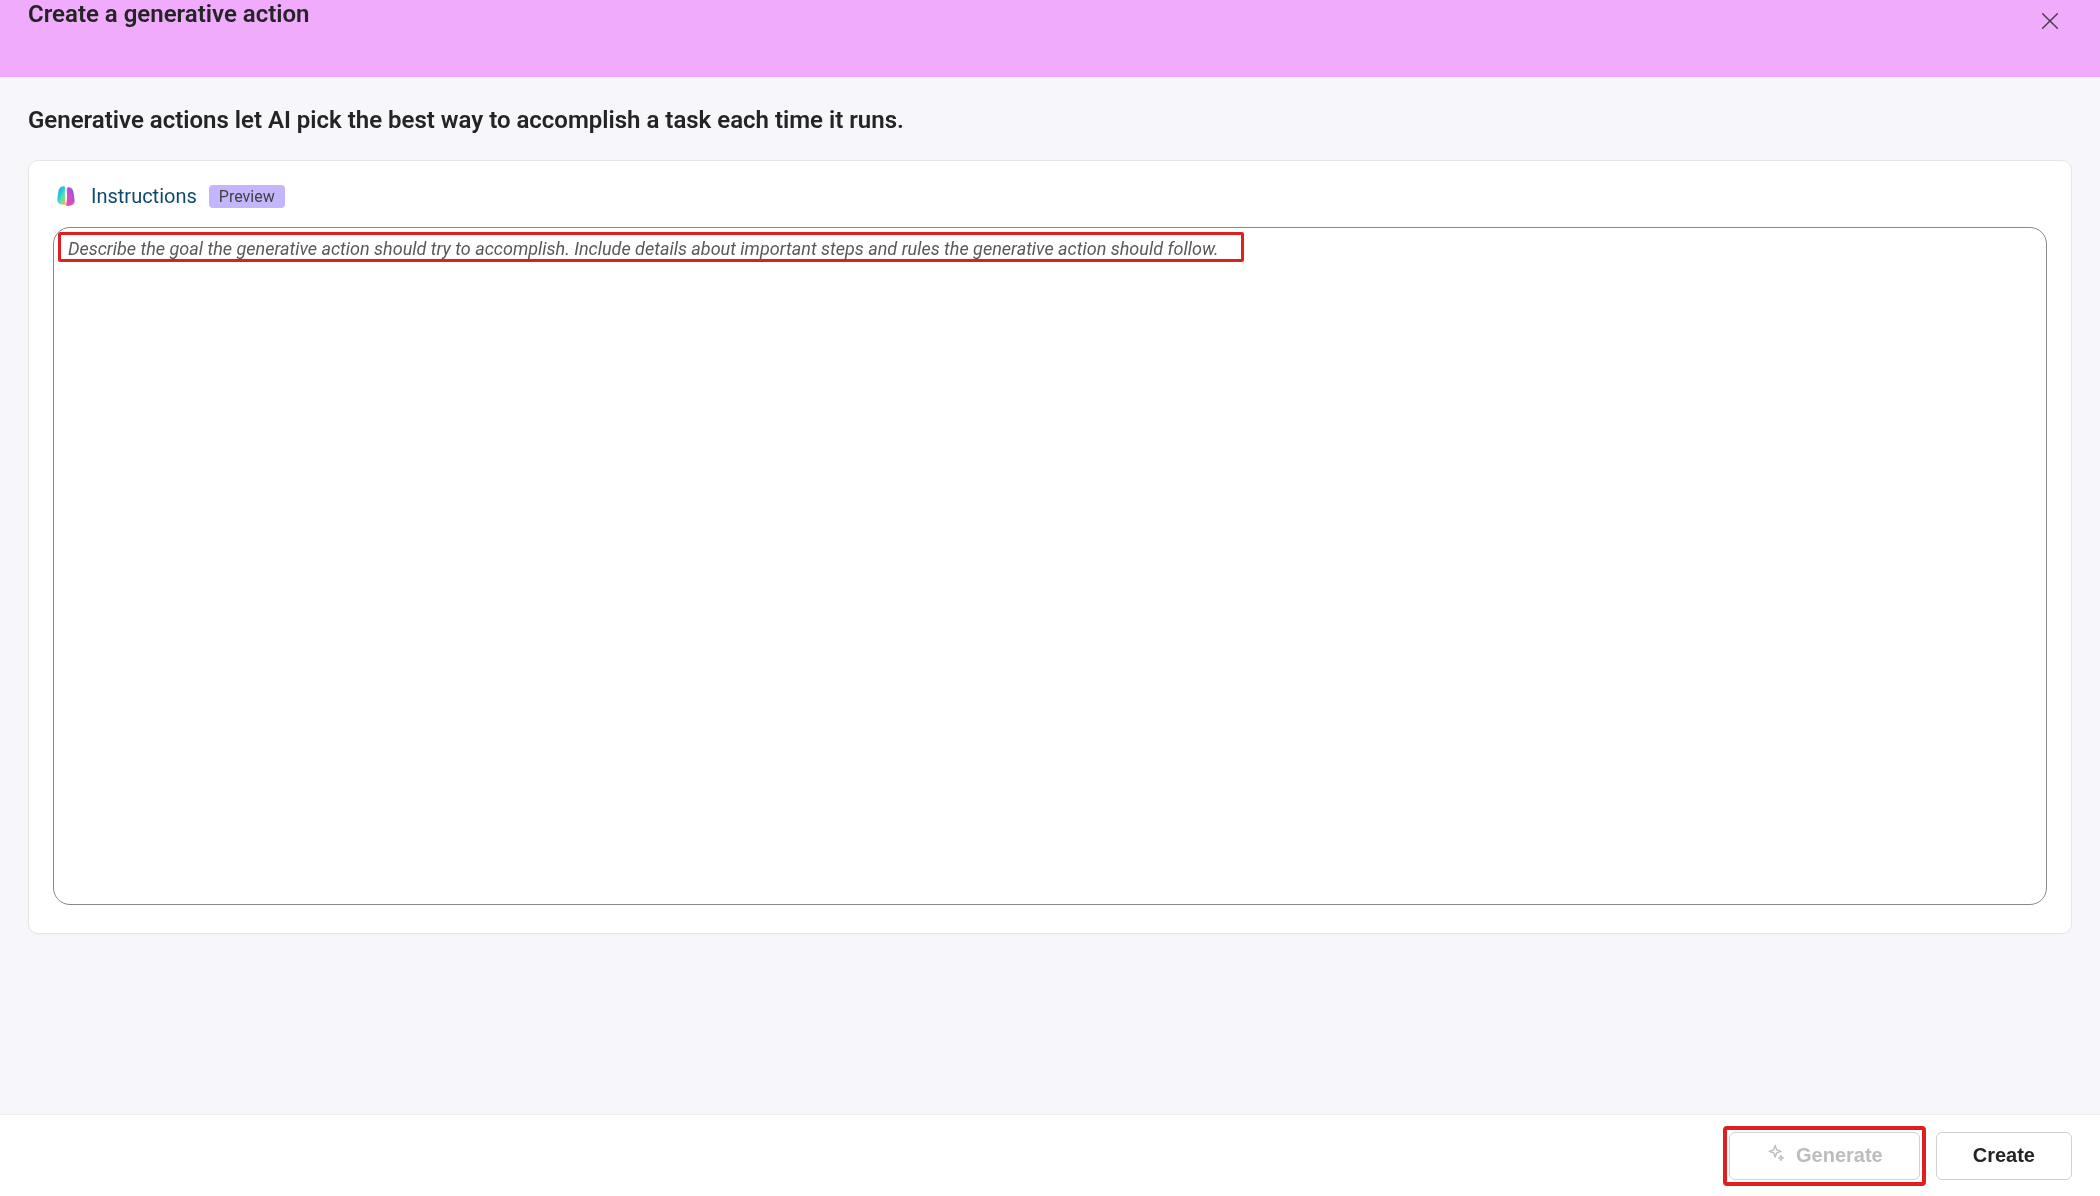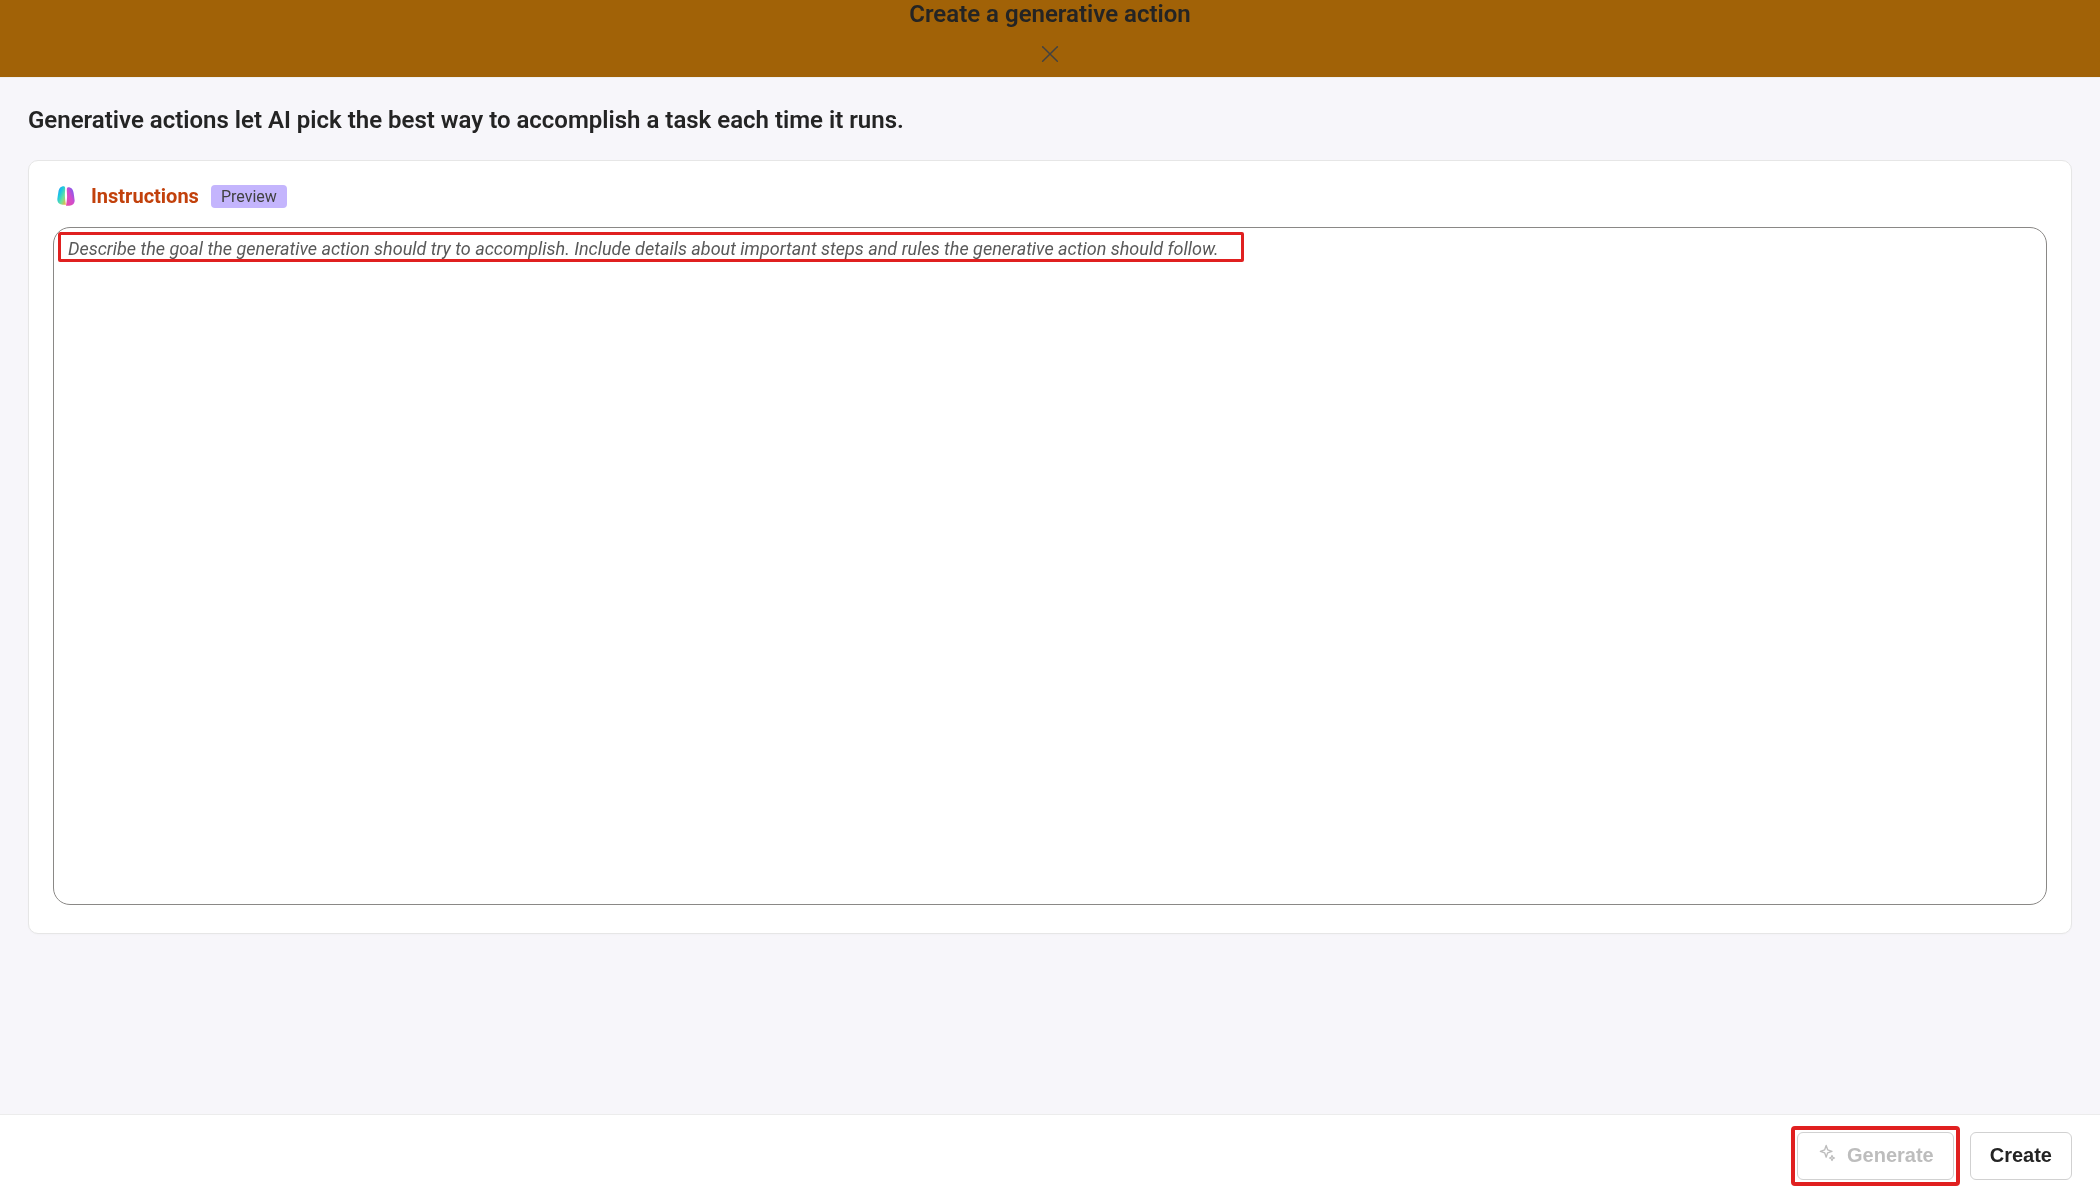--- a/index.html
+++ b/index.html
@@ -7,26 +7,25 @@
     width: 2100px;
     height: 1196px;
     font-family: "Segoe UI", -apple-system, BlinkMacSystemFont, Roboto, "Helvetica Neue", sans-serif;
     background: #ffffff;
     color: #242424;
     overflow: hidden;
   }
   .header {
     height: 78px;
     display: flex;
-    align-items: center;
+    align-items: flex-start;
     justify-content: space-between;
     padding: 0 28px;
     border-bottom: 1px solid #f0f0f0;
-    background: #a16207;
-    flex-direction: column;
+    background: #f0abfc;
   }
   .header-title {
     font-size: 24px;
     font-weight: 600;
     color: #242424;
   }
   .close-btn {
     width: 44px;
     height: 44px;
     display: flex;
@@ -67,22 +66,22 @@
   .copilot-icon {
     width: 26px;
     height: 26px;
     display: flex;
     align-items: center;
     justify-content: center;
   }
   .copilot-icon svg { width: 26px; height: 26px; }
   .card-title {
     font-size: 20px;
-    font-weight: 700;
-    color: #c2410c;
+    font-weight: 400;
+    color: #0c4a6e;
   }
   .badge {
     font-size: 16px;
     font-weight: 400;
     color: #424242;
     background: #c4b5fd;
     border-radius: 4px;
     padding: 2px 10px;
   }
   .textarea-wrap {
@@ -124,21 +123,21 @@
     border-top: 1px solid #ececec;
     background: #ffffff;
     display: flex;
     align-items: center;
     justify-content: flex-end;
     padding: 0 28px;
     gap: 16px;
   }
   .btn {
     height: 48px;
-    padding: 0 19px;
+    padding: 0 36px;
     border-radius: 6px;
     border: 1px solid #d1d1d1;
     background: #ffffff;
     font-size: 20px;
     font-weight: 600;
     color: #242424;
     cursor: pointer;
     display: inline-flex;
     align-items: center;
     gap: 10px;

